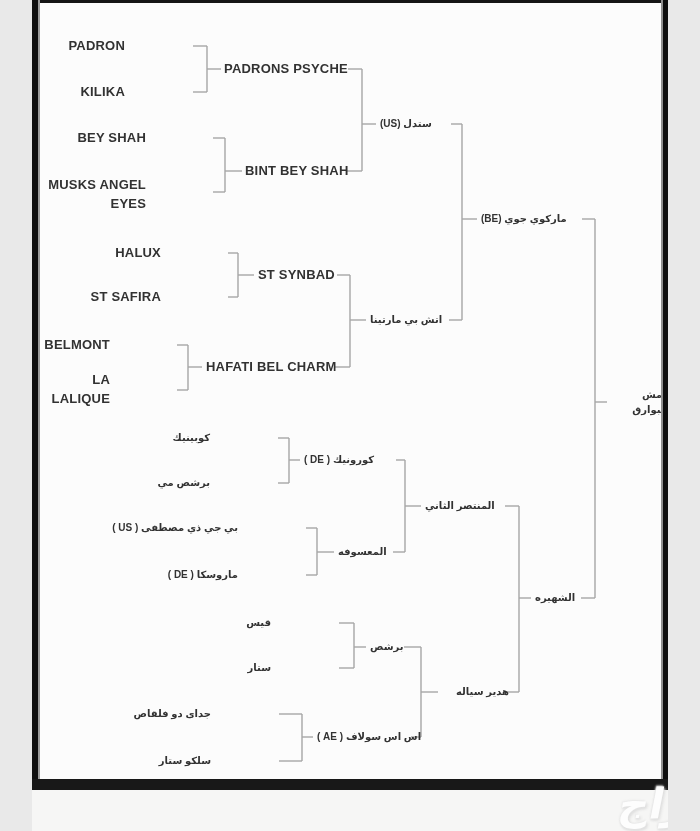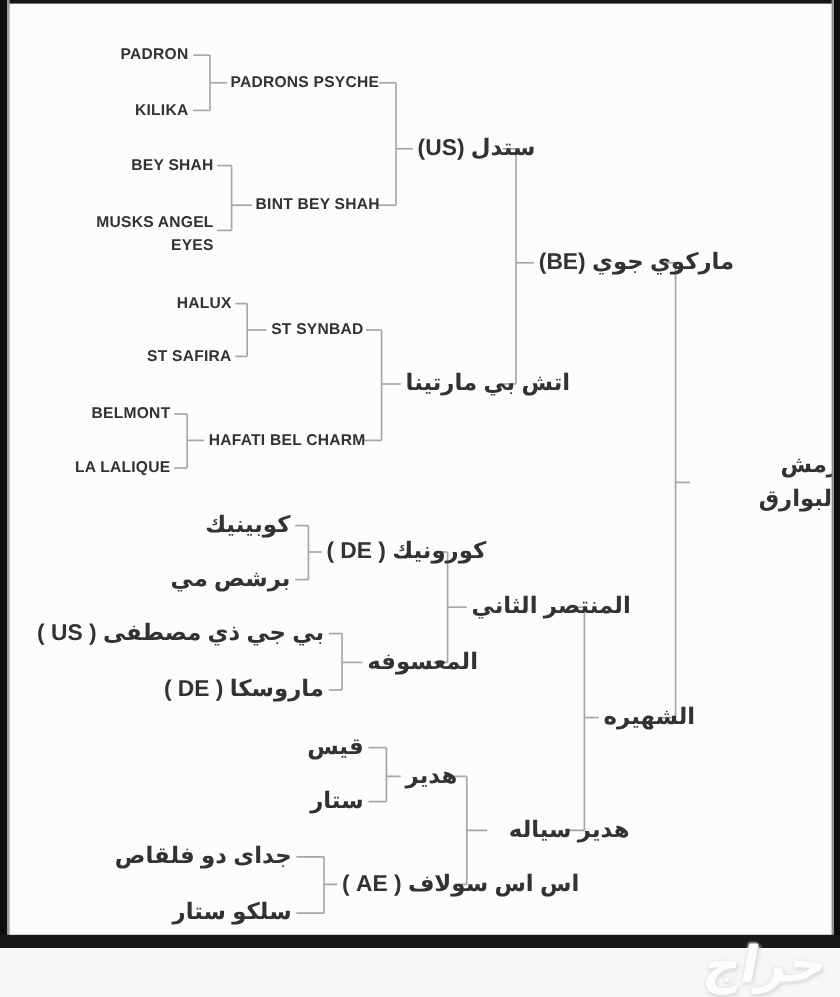--- a/index.html
+++ b/index.html
@@ -1,38 +1,38 @@
 <!DOCTYPE html>
 <html><head>
 <meta charset="utf-8">
 <style>
   html,body{margin:0;padding:0;background:#e9e9e9;}
   #stage{
-    position:relative;width:700px;height:831px;margin:0 auto;
+    position:relative;width:636px;height:831px;margin:0 auto;
     background:#fcfcfc;overflow:hidden;
     font-family:"Liberation Sans","DejaVu Sans",sans-serif;
   }
   
   .edge{position:absolute;pointer-events:none;}
   #edge-top{left:0;top:0;width:700px;height:3px;background:#161616;}
   #edge-left{left:0;top:0;width:8px;height:831px;background:linear-gradient(90deg,#101010 0 6px,#9c9c9c 6px 8px);}
   #edge-right{right:0;top:0;width:7px;height:831px;background:linear-gradient(270deg,#0e0e0e 0 5px,#8f8f8f 5px 7px);}
   #band-bottom{left:0;top:779px;width:700px;height:11px;background:#181818;}
   #strip-bottom{left:0;top:790px;width:700px;height:41px;background:#f6f6f5;}
   
   #wires{position:absolute;left:0;top:0;width:700px;height:831px;}
   
   .node{
     position:absolute;transform:translateY(-50%);
     font-size:13px;font-weight:bold;color:#323232;
     white-space:pre-line;line-height:1.45;letter-spacing:.2px;
   }
   .node.en{text-align:right;}
   .node.en.left{text-align:left;}
-  .node.ar{direction:rtl;font-size:19px;letter-spacing:0;}
+  .node.ar{direction:rtl;font-size:10px;letter-spacing:0;}
   
   #watermark{
     position:absolute;left:488px;top:784px;width:200px;height:46px;
     font-size:42px;font-weight:bold;color:#fdfdfd;direction:rtl;
     transform:skewX(-12deg) rotate(-1deg);
     text-shadow:0 2px 2px #e2e2e2,2px 2px 3px #dcdcdc,-1px -1px 2px #e8e8e8;
     line-height:1;user-select:none;
   }
 </style>
 </head>
@@ -122,21 +122,21 @@
       <div class="node ar left" style="left: 578px; top: 402px;">رمش البوارق</div>
       <div class="node ar" style="right: 458px; top: 438px; margin-left: 10px;">كوبينيك</div>
       <div class="node ar" style="right: 458px; top: 483px;">برشص مي</div>
       <div class="node ar left" style="left: 272px; top: 460px;">كورونيك ( DE )</div>
       <div class="node ar" style="right: 430px; top: 528px;">بي جي ذي مصطفى ( US )</div>
       <div class="node ar" style="right: 430px; top: 575px;">ماروسكا ( DE )</div>
       <div class="node ar left" style="left: 306px; top: 552px;">المعسوفه</div>
       <div class="node ar left" style="left: 393px; top: 506px;">المنتصر الثاني</div>
       <div class="node ar" style="right: 397px; top: 623px;">قيس</div>
       <div class="node ar" style="right: 397px; top: 668px;">ستار</div>
-      <div class="node ar left" style="left: 338px; top: 647px;">هدير</div>
+      <div class="node ar left" style="left: 338px; top: 647px;">برشص</div>
       <div class="node ar" style="right: 457px; top: 714px;">جداى دو فلقاص</div>
       <div class="node ar" style="right: 457px; top: 761px;">سلكو ستار</div>
       <div class="node ar left" style="left: 285px; top: 737px;">اس اس سولاف ( AE )</div>
       <div class="node ar left" style="left: 410px; top: 692px; margin-left: 14px;">هدير سياله</div>
       <div class="node ar left" style="left: 503px; top: 598px;">الشهيره</div>
     </div>
 
   <div class="edge" id="edge-top"></div>
   <div class="edge" id="edge-left"></div>
   <div class="edge" id="edge-right"></div>

